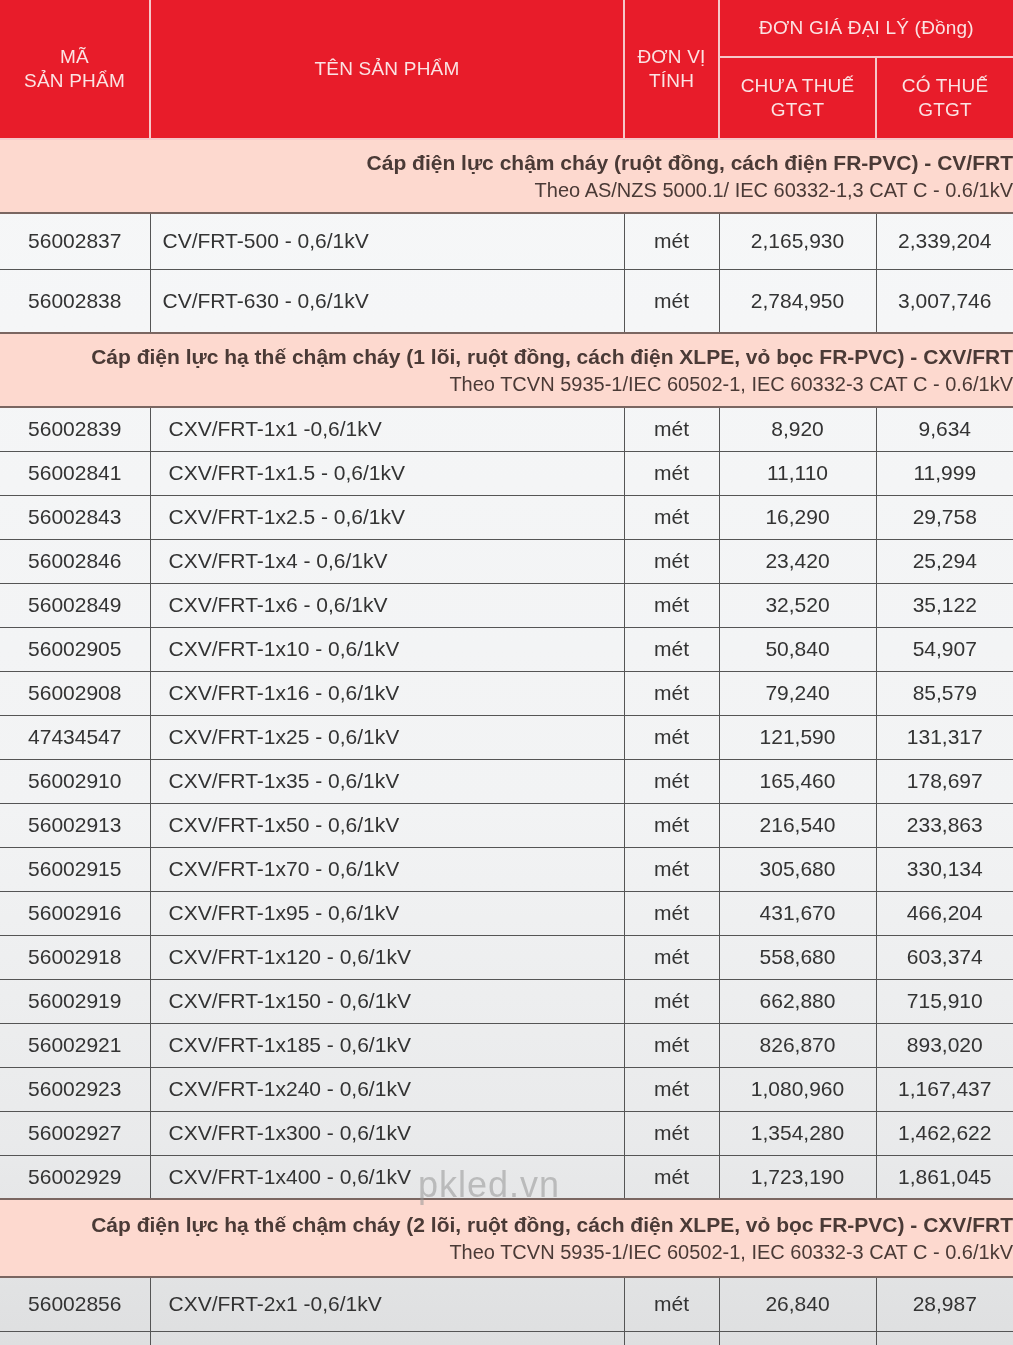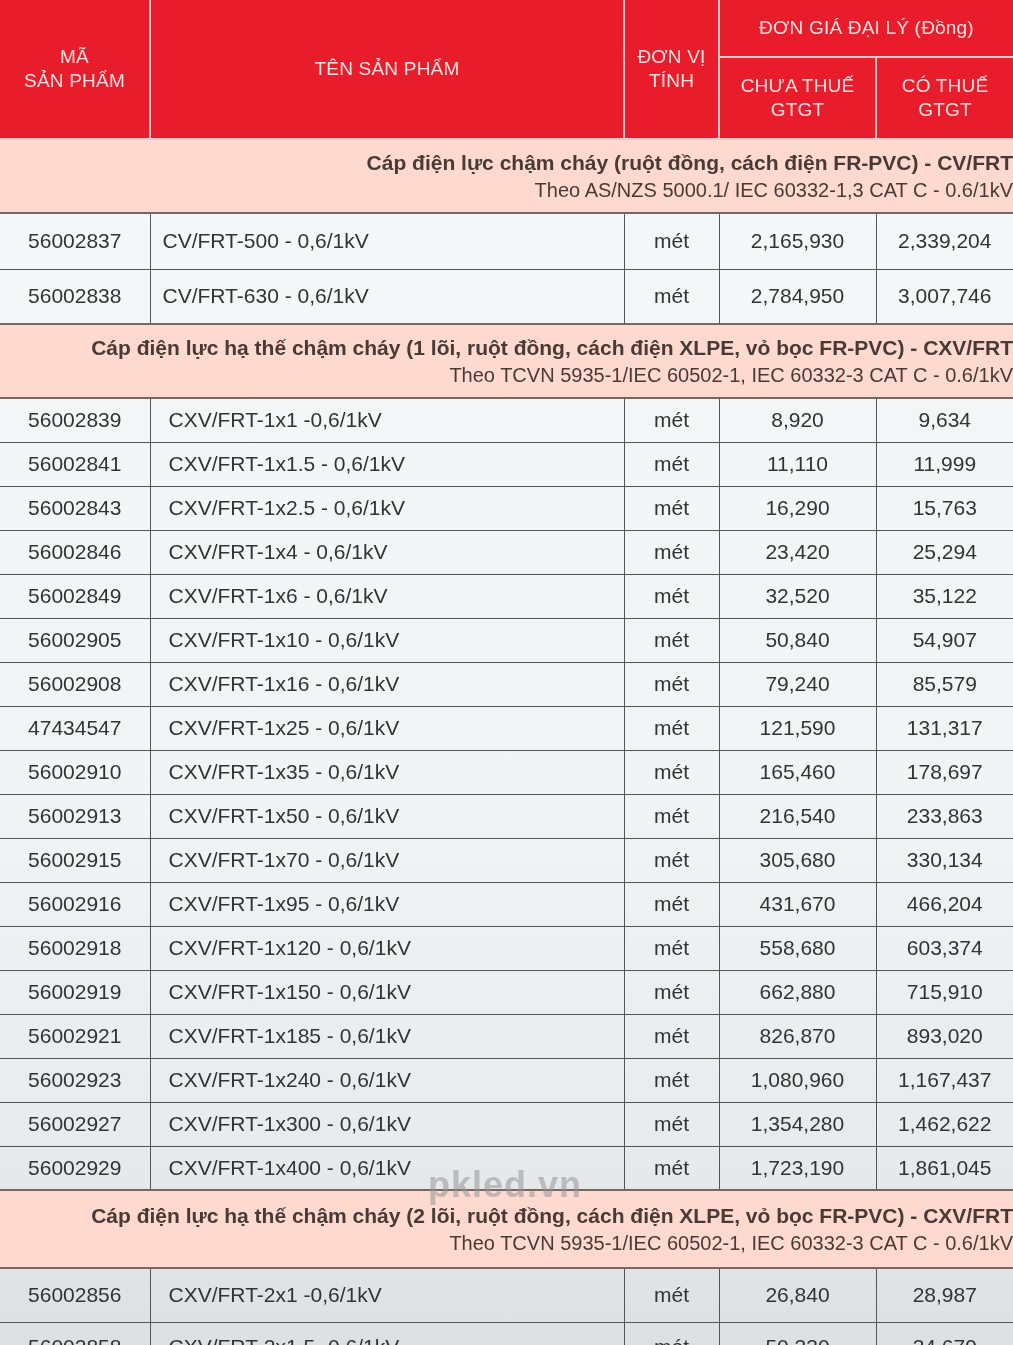--- a/index.html
+++ b/index.html
@@ -34,21 +34,21 @@
     border-right: 1px solid #555; border-bottom: 1px solid #555;
     padding: 0; white-space: nowrap;
   }
   tr.row td:last-child { border-right: none; }
   td.code { text-align: center; }
   td.name { padding-left: 12px !important; }
   td.name.cxv { padding-left: 18px !important; }
   td.unit { text-align: center; }
   td.price { text-align: center; }
   .watermark {
-    position: absolute; left: 428px; top: 1164px; font-size: 36px; font-weight: bold;
+    position: absolute; left: 418px; top: 1164px; font-size: 36px; font-weight: normal;
     color: rgba(150,150,150,0.55); letter-spacing: 1px; pointer-events: none;
   }
 </style>
 </head>
 <body>
 
 <div class="sheet">
   <table>
     <colgroup>
         <col class="c1">
@@ -88,21 +88,21 @@
             <div class="sec-sub">Theo AS/NZS 5000.1/ IEC 60332-1,3 CAT C - 0.6/1kV</div>
           </td>
         </tr>
         <tr class="row" style="height: 56px;">
           <td class="code">56002837</td>
           <td class="name">CV/FRT-500 - 0,6/1kV</td>
           <td class="unit">mét</td>
           <td class="price">2,165,930</td>
           <td class="price">2,339,204</td>
         </tr>
-        <tr class="row" style="height: 55px; padding-left: 12px;">
+        <tr class="row" style="height: 64px; padding-left: 12px;">
           <td class="code">56002838</td>
           <td class="name">CV/FRT-630 - 0,6/1kV</td>
           <td class="unit">mét</td>
           <td class="price">2,784,950</td>
           <td class="price">3,007,746</td>
         </tr>
         <tr class="section" style="height: 74px;">
           <td colspan="5">
             <div class="sec-title">Cáp điện lực hạ thế chậm cháy (1 lõi, ruột đồng, cách điện XLPE, vỏ bọc FR-PVC) - CXV/FRT</div>
             <div class="sec-sub">Theo TCVN 5935-1/IEC 60502-1, IEC 60332-3 CAT C - 0.6/1kV</div>
@@ -120,21 +120,21 @@
           <td class="name cxv">CXV/FRT-1x1.5 - 0,6/1kV</td>
           <td class="unit">mét</td>
           <td class="price">11,110</td>
           <td class="price">11,999</td>
         </tr>
         <tr class="row" style="height: 44px;">
           <td class="code">56002843</td>
           <td class="name cxv">CXV/FRT-1x2.5 - 0,6/1kV</td>
           <td class="unit">mét</td>
           <td class="price">16,290</td>
-          <td class="price">15,763</td>
+          <td class="price">29,758</td>
         </tr>
         <tr class="row" style="height: 44px;">
           <td class="code">56002846</td>
           <td class="name cxv">CXV/FRT-1x4 - 0,6/1kV</td>
           <td class="unit">mét</td>
           <td class="price">23,420</td>
           <td class="price">25,294</td>
         </tr>
         <tr class="row" style="height: 44px;">
           <td class="code">56002849</td>

